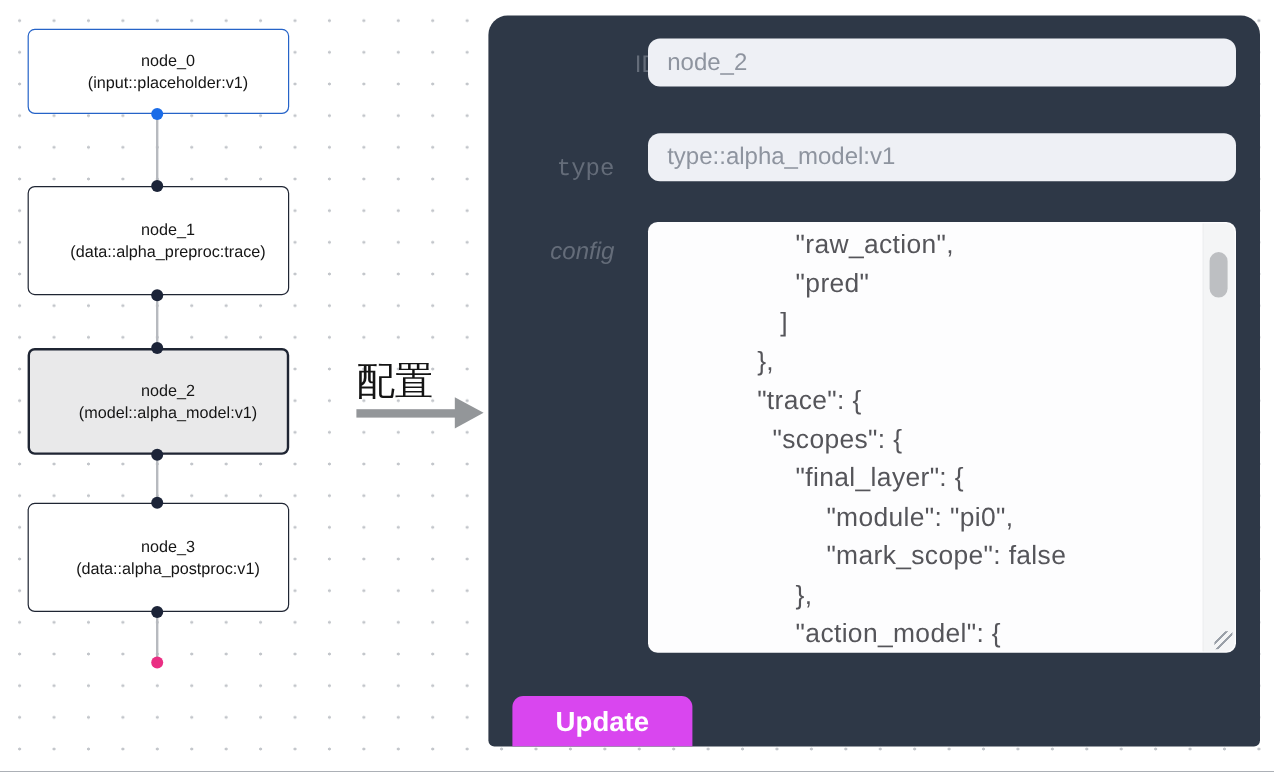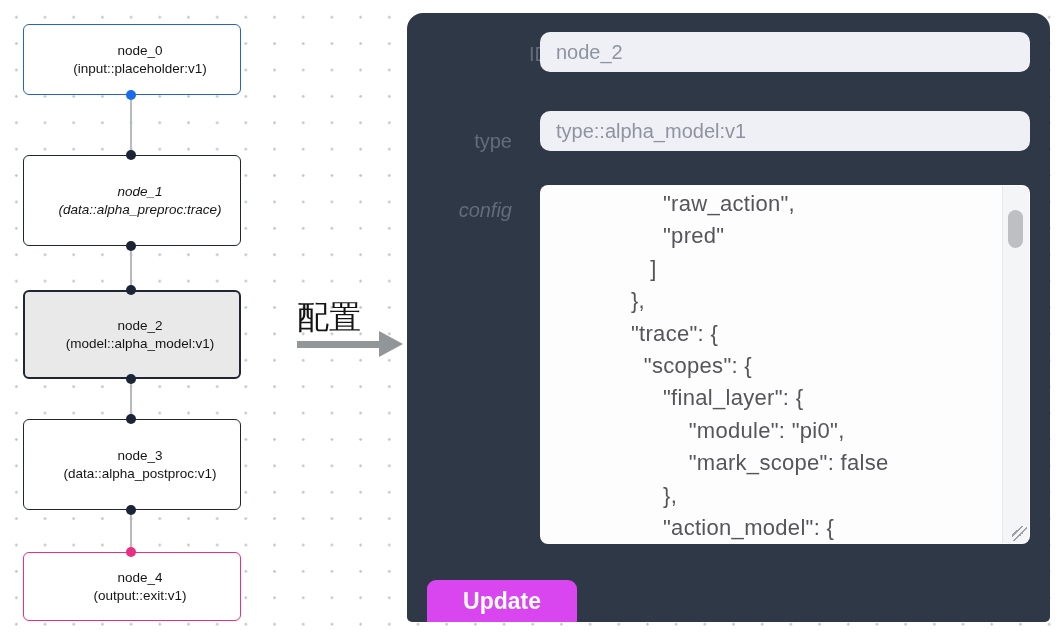--- a/index.html
+++ b/index.html
@@ -81,42 +81,36 @@
 <body>
 
 <div class="canvas">
 
   <div class="node blue" style="top:24px;height:71px;">
     <div class="nlabel">
       <div>node_0</div>
       <div>(input::placeholder:v1)</div>
     </div>
   </div>
-  <div class="node" style="top:155px;height:91px;font-style:italic;">
+  <div class="node" style="top:155px;height:91px;">
     <div class="nlabel">
       <div>node_1</div>
       <div>(data::alpha_preproc:trace)</div>
     </div>
   </div>
   <div class="node selected" style="top:290px;height:89px;">
     <div class="nlabel">
       <div>node_2</div>
       <div>(model::alpha_model:v1)</div>
     </div>
   </div>
   <div class="node" style="top:419px;height:91px;">
     <div class="nlabel">
       <div>node_3</div>
       <div>(data::alpha_postproc:v1)</div>
-    </div>
-  </div>
-  <div class="node pink" style="top:552px;height:69px;">
-    <div class="nlabel">
-      <div>node_4</div>
-      <div>(output::exit:v1)</div>
     </div>
   </div>
 
   <div class="edge" style="top:95px;height:60px;"></div>
   <div class="edge" style="top:246px;height:44px;"></div>
   <div class="edge" style="top:379px;height:40px;"></div>
   <div class="edge" style="top:510px;height:42px;"></div>
 
   <div class="handle blue" style="top:90px;"></div>
   <div class="handle dark" style="top:150px;"></div>
@@ -129,21 +123,21 @@
 
   <div class="cfg-label">配置</div>
   <div class="arrow-shaft"></div>
   <div class="arrow-head"></div>
 
   <div class="panel">
 
     <div class="flabel" style="top:30px;margin-left:37px;">ID</div>
     <div class="finput" style="top:19px;">node_2</div>
 
-    <div class="flabel" style="top:117px;">type</div>
+    <div class="flabel" style="top:117px;font-family:Liberation Mono, monospace;">type</div>
     <div class="finput" style="top:98px;">type::alpha_model:v1</div>
 
     <div class="flabel" style="top:186px;font-style:italic;">config</div>
     <div class="ftextarea">
       <pre>                 "raw_action",
                  "pred"
                ]
             },
             "trace": {
               "scopes": {

